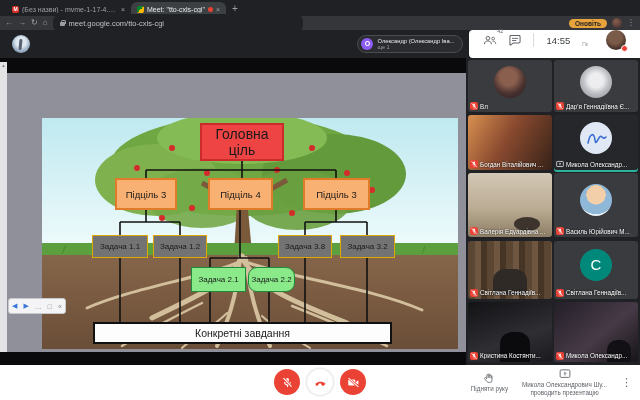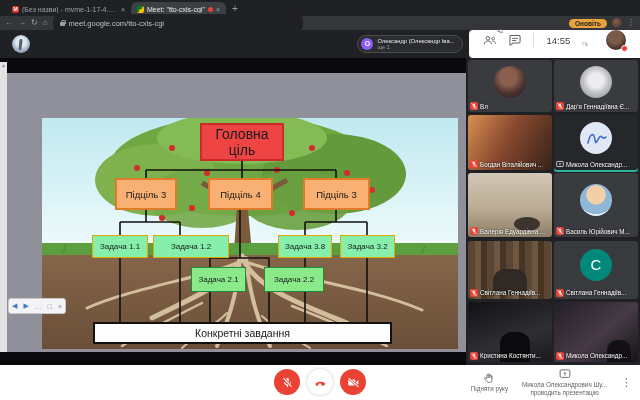--- a/index.html
+++ b/index.html
@@ -52,21 +52,21 @@
   
   .stage { position:absolute; left:0; top:58px; width:466px; height:307px; background:#0a0a0c; }
   .scrollstrip { position:absolute; left:0; top:4px; width:7px; height:290px; background:#e3e3e5; color:#7a7a7e; font-size:5px; text-align:center; line-height:7px; }
   .slide { position:absolute; left:7px; top:15px; width:459px; height:279px; background:#90909a; }
   .slide-title { position:absolute; left:0; top:4px; width:100%; text-align:center; font-weight:bold; font-size:26px; letter-spacing:1px; font-family:"DejaVu Sans", sans-serif; }
   .photo { position:absolute; left:35px; top:45px; width:416px; height:231px; background:#fff; }
   .scene-svg { position:absolute; left:0; top:0; }
   .dbox { position:absolute; display:flex; align-items:center; justify-content:center; font-size:9px; color:#1a1a1a; text-align:center; }
   .dbox.main { background:#ef4444; border:2.5px solid #cc2b2b; font-size:14px; }
   .dbox.sub { background:#f9b173; border:2px solid #e07b2a; font-size:9.5px; }
-  .dbox.task-yellow { background:#86efac; border:1.5px solid #e0a800; font-size:8px; }
+  .dbox.task-yellow { background:#737373; border:1.5px solid #e0a800; font-size:8px; }
   .dbox.task-green { background:#8aea8a; border:1.5px solid #1e8a3c; font-size:8px;margin-left:8px; }
   .dbox.bottom { background:#fdfdfd; border:2px solid #111; font-size:10.5px; }
   .mini-toolbar { position:absolute; left:8px; top:240px; width:58px; height:16px; background:#f4f4f6; border:1px solid #c9c9cd; border-radius:3px; display:flex; align-items:center; justify-content:space-around; font-size:7px; color:#8a8a90; }
   .mini-toolbar .arr { color:#3b78d8; font-size:7px; }
 
   
   .sidebar { position:absolute; left:466px; top:58px; width:174px; height:307px; background:#202124; padding:2px; display:grid; grid-template-columns:1fr 1fr; gap:2px; }
   .tile { position:relative; border-radius:3px; overflow:hidden; background:#3a3b3e; }
   .tile:nth-child(-n+2){ height:52px; } .tile:nth-child(n+3):nth-child(-n+4){ height:55px; }
   .tile:nth-child(n+5):nth-child(-n+6){ height:64px; } .tile:nth-child(n+7):nth-child(-n+8){ height:58px; }
@@ -267,25 +267,25 @@
           <line x1="168" y1="174" x2="168" y2="204"></line>
             <line x1="227" y1="174" x2="227" y2="204"></line>
         </g>
       </svg>
       <div id="diagram-boxes">
           <div class="dbox main" style="left: 158px; top: 5px; width: 84px; height: 38px;">Головна ціль</div>
           <div class="dbox sub" style="left: 73px; top: 60px; width: 62px; height: 32px;">Підціль 3</div>
           <div class="dbox sub" style="left: 166px; top: 60px; width: 65px; height: 32px;">Підціль 4</div>
           <div class="dbox sub" style="left: 261px; top: 60px; width: 67px; height: 32px;">Підціль 3</div>
           <div class="dbox task-yellow" style="left: 50px; top: 117px; width: 56px; height: 23px;">Задача 1.1</div>
-          <div class="dbox task-yellow" style="left: 111px; top: 117px; width: 76px; height: 23px;">Задача 1.2</div>
+          <div class="dbox task-yellow" style="left: 111px; top: 117px; width: 54px; height: 23px;">Задача 1.2</div>
           <div class="dbox task-yellow" style="left: 236px; top: 117px; width: 54px; height: 23px;">Задача 3.8</div>
           <div class="dbox task-yellow" style="left: 298px; top: 117px; width: 55px; height: 23px;">Задача 3.2</div>
           <div class="dbox task-green" style="left: 141px; top: 149px; width: 55px; height: 25px;">Задача 2.1</div>
-          <div class="dbox task-green" style="left: 214px; top: 149px; width: 60px; height: 25px;">Задача 2.2</div>
+          <div class="dbox task-green" style="left: 198px; top: 149px; width: 47px; height: 25px; border-radius: 9px;">Задача 2.2</div>
           <div class="dbox bottom" style="left: 51px; top: 204px; width: 299px; height: 22px;">Конкретні завдання</div>
         </div>
     </div>
   </div>
   <div class="mini-toolbar">
     <span class="arr">◀</span>
     <span class="arr">▶</span>
     <span>…</span>
     <span>□</span>
     <span>«</span>

